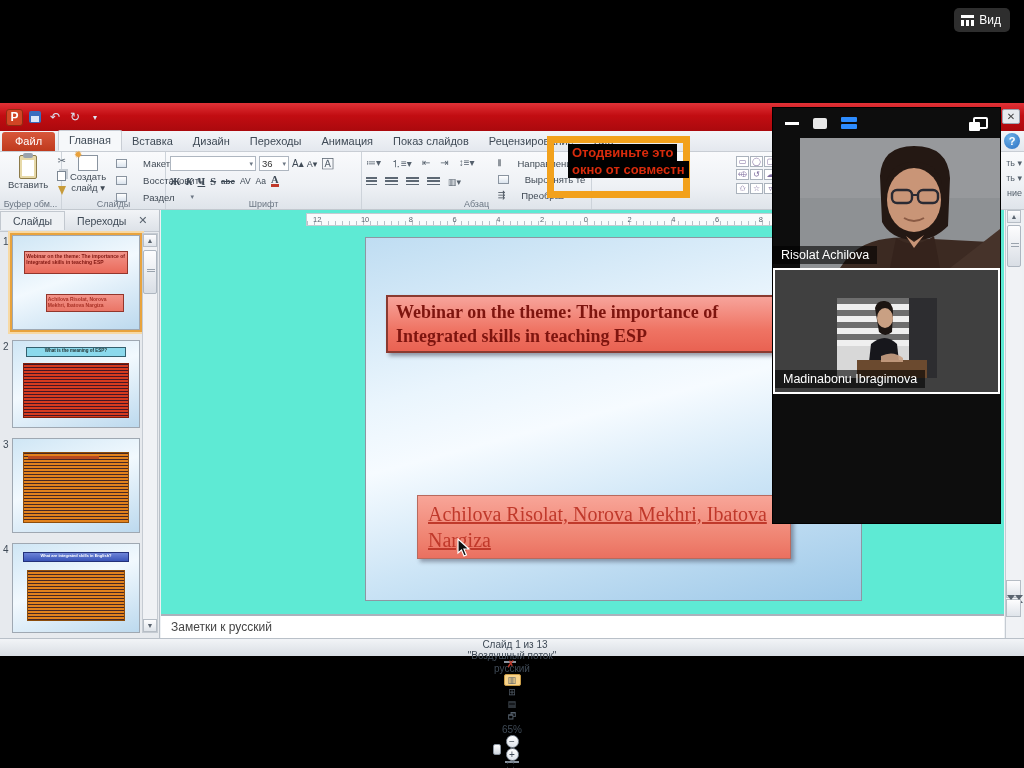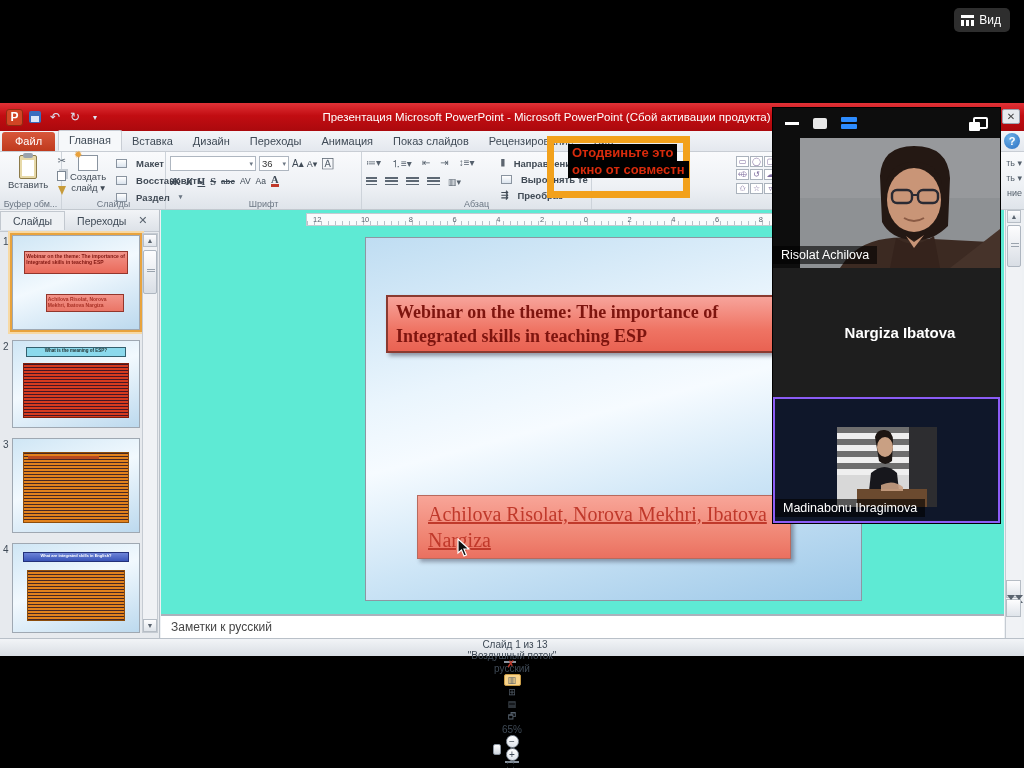--- a/index.html
+++ b/index.html
@@ -48,21 +48,21 @@
     padding:1px 4px; }
   .clip-ico { width:18px; height:24px; background:#e7d9a8; border:1px solid #8d7b4a; border-radius:2px; position:relative; }
   .clip-ico::before { content:""; position:absolute; left:3px; top:-3px; width:10px; height:5px; background:#9aa3ad; border-radius:2px; }
   .clip-ico::after { content:""; position:absolute; left:2px; top:4px; width:12px; height:16px; background:#fff; }
   .smallcol { display:flex; flex-direction:column; gap:2px; margin-left:2px; }
   .mini { width:15px; height:13px; font-size:10px; color:#55606c; display:flex; align-items:center; justify-content:center; }
   .copy-ico { width:9px; height:10px; border:1px solid #7c8794; background:#fff; box-shadow:2px -2px 0 -0px #c7cdd4; }
   .brush-ico { width:0; height:0; border-left:4px solid transparent; border-right:4px solid transparent; border-top:9px solid #c79b3a; }
   .slide-new-ico { width:20px; height:16px; background:#fff; border:1px solid #8a94a0; position:relative; }
   .slide-new-ico::before { content:"✹"; position:absolute; left:-5px; top:-7px; color:#e9a13b; font-size:10px; }
-  .rowbtn { display:flex; align-items:center; gap:9px; font-size:9.5px; color:#404a55; height:14px;font-weight:bold; }
+  .rowbtn { display:flex; align-items:center; gap:16px; font-size:9.5px; color:#404a55; height:14px; }
   .sq { width:11px; height:9px; border:1px solid #8a94a0; background:linear-gradient(#fff,#dbe4ee); }
   .combo { height:15px; border:1px solid #aeb6c0; background:#fff; font-size:9.5px; color:#333;
     display:flex; align-items:center; justify-content:space-between; padding:0 2px; }
   .dd { color:#6b7683; font-size:7px; }
   .fmtrow { display:flex; align-items:center; gap:5px; margin-top:4px; font-size:10.5px; color:#3f4a56; }
   .fmtrow b { font-family:"Liberation Serif", serif; }
   .alignbar { width:13px; height:10px; background:repeating-linear-gradient(#5d6874 0 1.6px,transparent 1.6px 3.4px); }
   .paletteA { border-bottom:3px solid #c0392b; line-height:9px; }
 
   
@@ -168,21 +168,21 @@
   .zp-gal i { height:5px; background:#2d8cff; border-radius:1px; }
   .zp-pop { margin-left:auto; width:15px; height:12px; border:2px solid #fff; border-radius:2px; position:relative; }
   .zp-pop::after { content:""; position:absolute; left:-6px; top:3px; width:11px; height:9px; background:#fff; border-radius:1px; }
 
   .tile { position:relative; width:100%; overflow:hidden;padding-left:27px; }
   .namechip { position:absolute; left:0; bottom:4px; background:rgba(0,0,0,.6); color:#fff;
     font-size:12.5px; padding:2px 8px; }
   #tile-nargiza { height:129px; background:#1e1e1e; display:flex; align-items:center; justify-content:center; }
   #tile-nargiza .cname { color:#fff; font-weight:bold; font-size:15px; }
   #tile-rizolat { height:130px; }
-  #tile-madina { height:126px; background:#0f172a; border:2px solid #8b5cf6; }
+  #tile-madina { height:126px; background:#404040; border:2px solid #ffffff; }
   #tile-madina .photo { position:absolute; left:50%; top:28px; transform:translateX(-50%); width:100px; height:80px; }
 
   .cursor { z-index:60; }
 </style>
 </head>
 <body>
 
 <div id="screen">
 
   <div id="view-btn" class="abs">
@@ -195,21 +195,20 @@
     <div id="titlebar">
       <div id="qat">
         <div id="ppt-logo">P</div>
         <div class="qat-ico">
             <span id="floppy"></span>
           </div>
         <div class="qat-ico">↶</div>
         <div class="qat-ico">↻</div>
         <div class="qat-ico" style="font-size:8px;">▾</div>
       </div>
-      <div id="win-title">Презентация Microsoft PowerPoint  -  Microsoft PowerPoint (Сбой активации продукта)</div>
     </div>
     <div id="win-close-chip" class="abs">✕</div>
 
     <div id="tabrow">
       <div class="tab file">Файл</div>
       <div class="tab active">Главная</div>
       <div class="tab">Вставка</div>
       <div class="tab">Дизайн</div>
       <div class="tab">Переходы</div>
       <div class="tab">Анимация</div>
@@ -494,23 +493,20 @@
         <rect x="92" y="52" width="20" height="13" rx="5" fill="none" stroke="#2a2a33" stroke-width="2.4"></rect>
         <rect x="118" y="52" width="20" height="13" rx="5" fill="none" stroke="#2a2a33" stroke-width="2.4"></rect>
         <line x1="112" y1="57" x2="118" y2="57" stroke="#2a2a33" stroke-width="2"></line>
         <path d="M104 80 Q114 86 124 80" stroke="#8a5a44" stroke-width="2" fill="none"></path>
         <path d="M96 100 Q114 112 134 98 L140 130 L90 130 Z" fill="#35231c"></path>
         <path d="M106 98 L114 110 L124 97 L114 104 Z" fill="#c99577"></path>
       </svg>
       <span class="namechip">Risolat Achilova</span>
     </div>
 
-    <div class="tile" id="tile-nargiza">
-      <span class="cname">Nargiza Ibatova</span>
-    </div>
 
     <div class="tile" id="tile-madina">
       <svg class="photo" width="100" height="80" viewBox="0 0 100 80">
         <rect width="100" height="80" fill="#d8d8d8"></rect>
         <rect width="100" height="80" fill="url(#)"></rect>
         <g>
           <rect y="0" width="72" height="6" fill="#6e6e6e"></rect>
             <rect y="6" width="72" height="6" fill="#efefef"></rect>
           <rect y="12" width="72" height="6" fill="#6e6e6e"></rect>
             <rect y="18" width="72" height="6" fill="#efefef"></rect>

